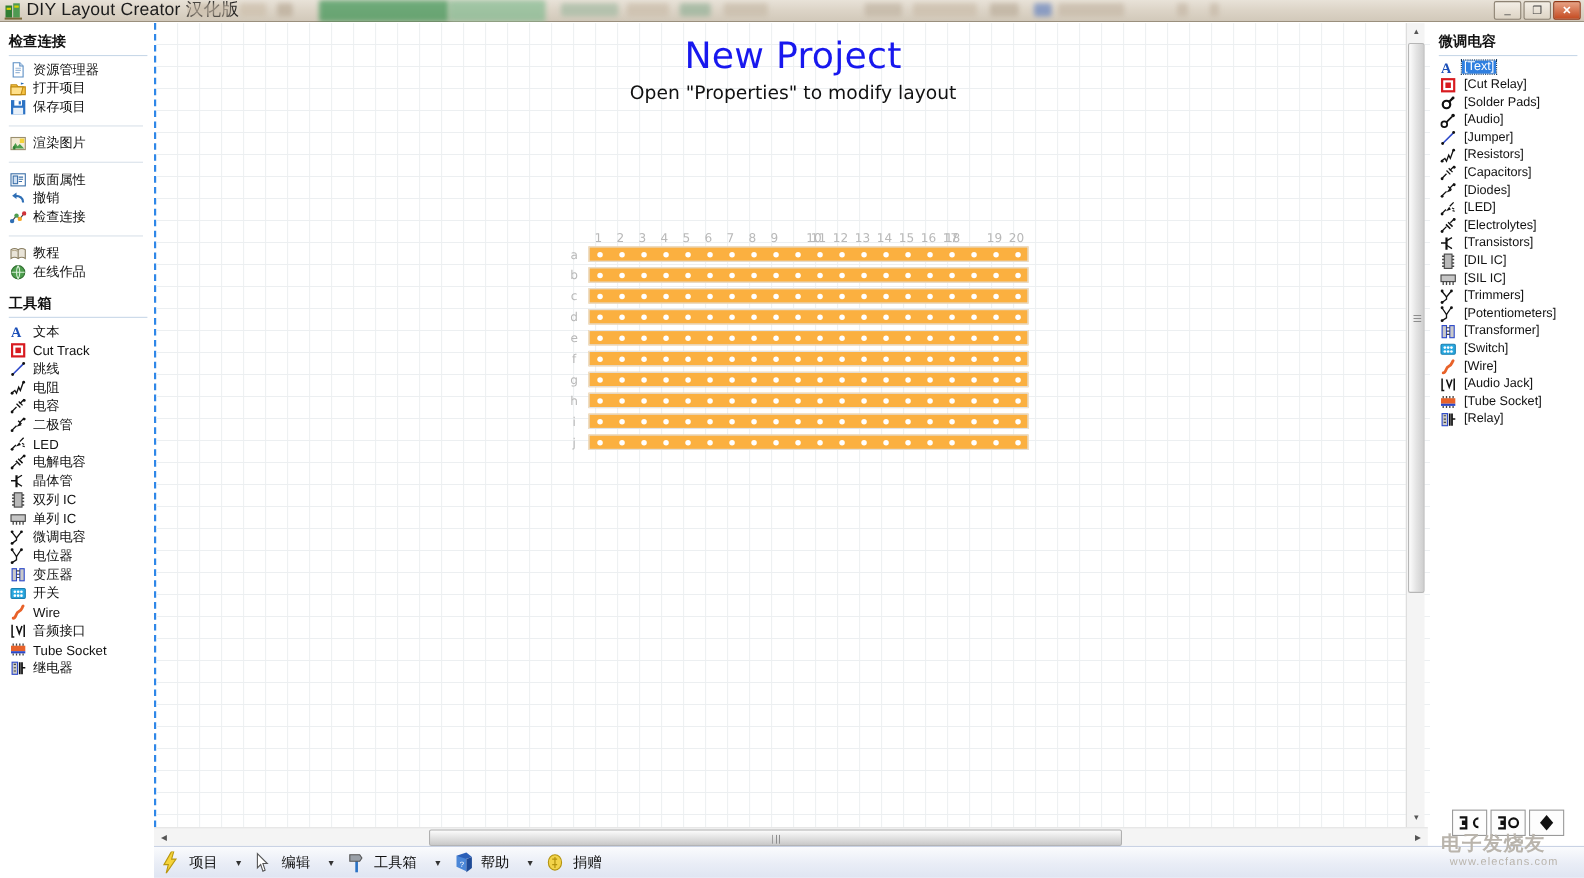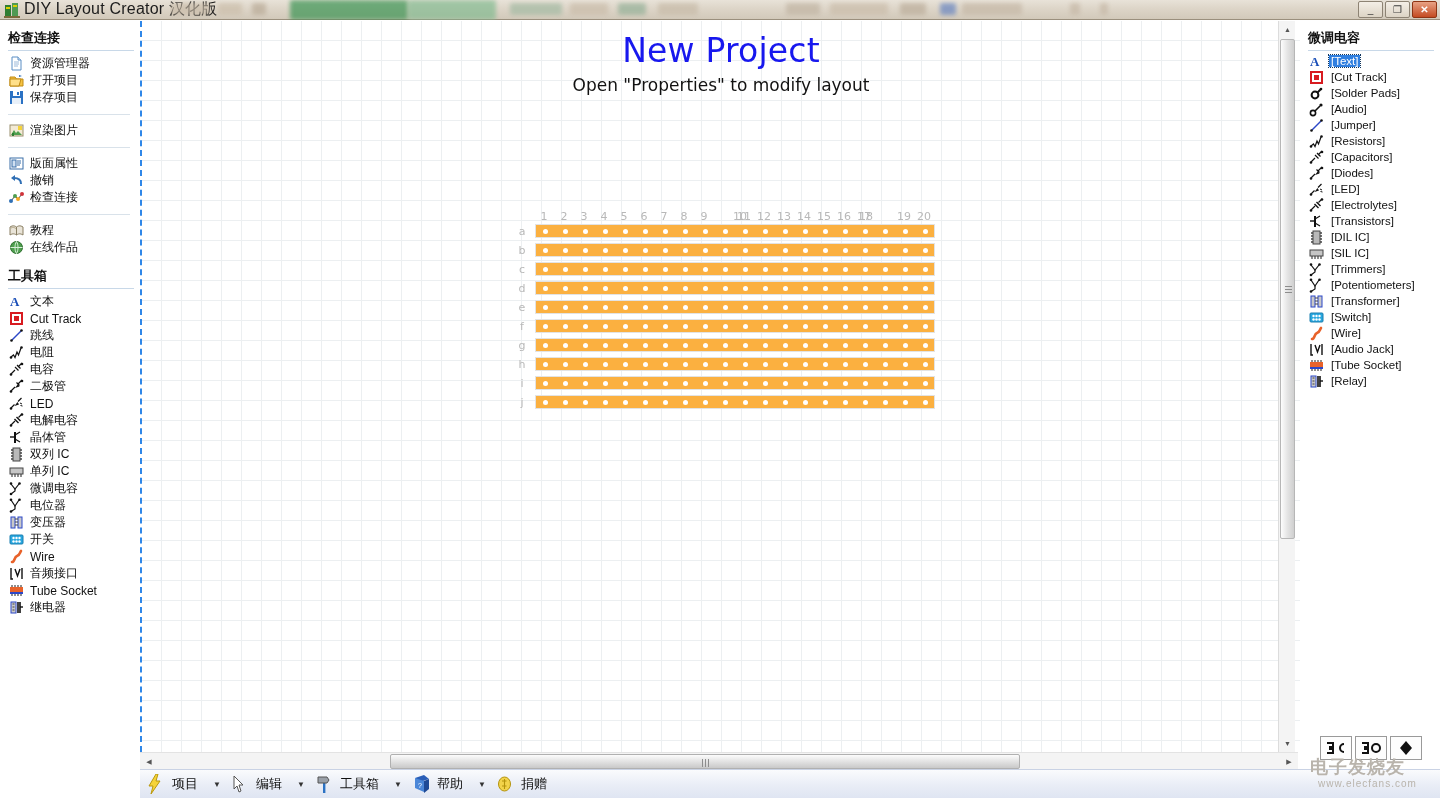--- a/index.html
+++ b/index.html
@@ -836,21 +836,21 @@
         <span class="rp-ico"><svg width="15" height="15" viewBox="0 0 15 15">
             <text x="1" y="12" font-family="Liberation Serif, serif" font-size="13" font-weight="bold" fill="#1b4fb8">A</text>
           </svg></span>
         <span class="rp-label">[Text]</span>
       </div>
       <div class="rp-item">
         <span class="rp-ico"><svg width="15" height="15" viewBox="0 0 15 15">
             <rect x="2" y="2" width="11" height="11" fill="#fff" stroke="#d81b20" stroke-width="2"></rect>
             <rect x="5" y="5" width="5" height="5" fill="#d81b20"></rect>
           </svg></span>
-        <span class="rp-label">[Cut Track]</span>
+        <span class="rp-label">[Cut Relay]</span>
       </div>
       <div class="rp-item">
         <span class="rp-ico"><svg width="15" height="15" viewBox="0 0 15 15">
             <circle cx="6" cy="9" r="3.4" fill="none" stroke="#111" stroke-width="2"></circle>
             <path d="M8 7l4-4" stroke="#111" stroke-width="2"></path>
             <circle cx="12" cy="3" r="1.3" fill="#111"></circle>
           </svg></span>
         <span class="rp-label">[Solder Pads]</span>
       </div>
       <div class="rp-item">

